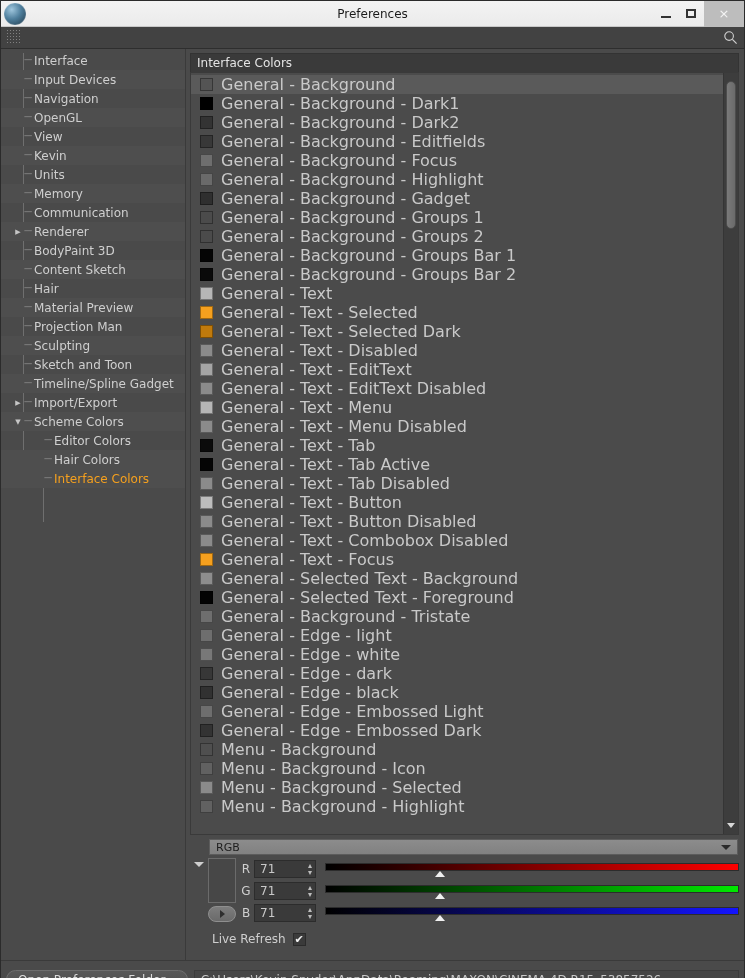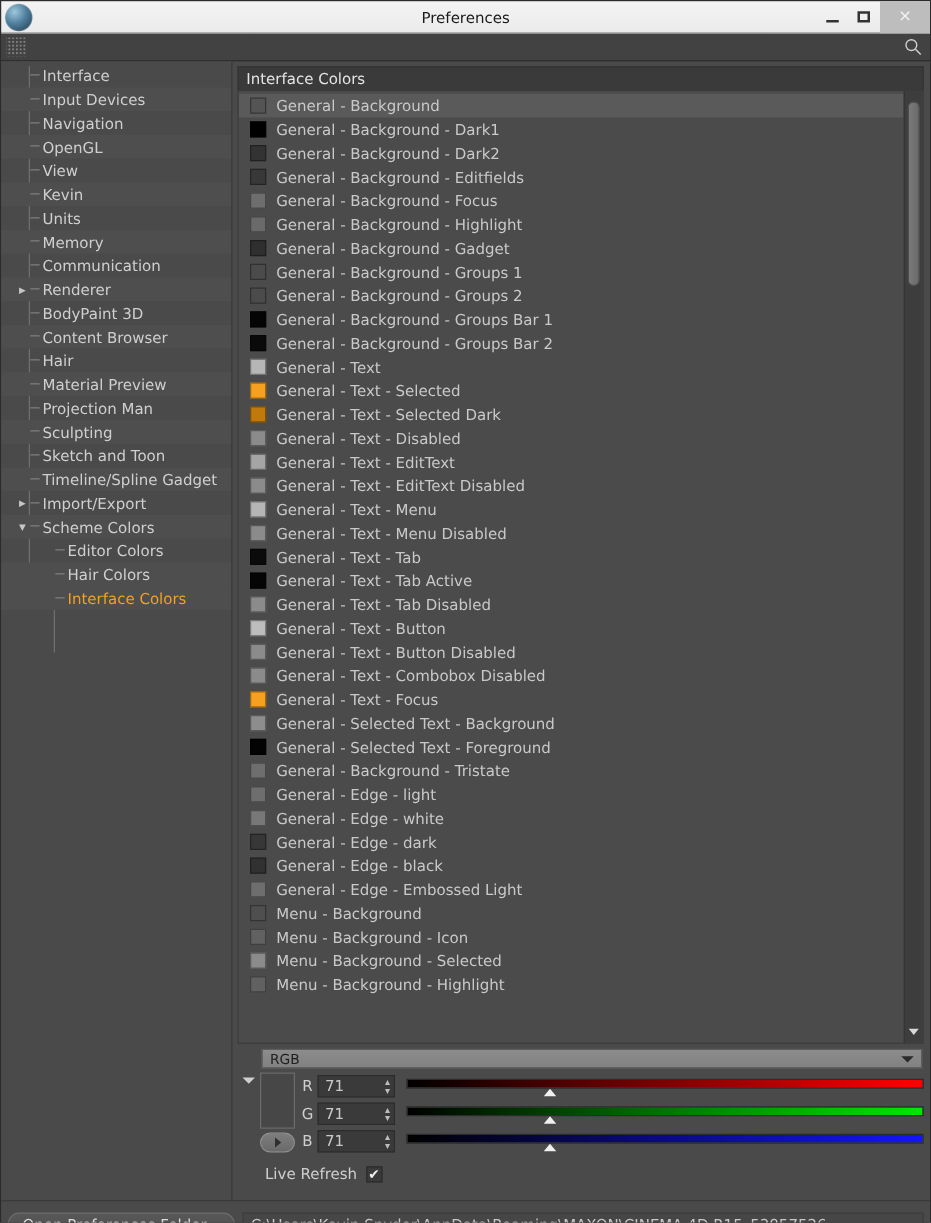--- a/index.html
+++ b/index.html
@@ -160,21 +160,21 @@
   #list {
     flex: 1;
     overflow: hidden;
     position: relative;
     padding-top: 2px;
     background: #4b4b4b;
   }
   .crow {
     height: 19px;
     display: flex; align-items: center;
-    font-size: 12px;
+    font-size: 16px;
     color: #c9c9c9;
     padding-left: 9px;
     white-space: nowrap;
   }
   .crow.sel { background: #5a5a5a; }
   .crow .sw {
     width: 13px; height: 13px;
     margin-right: 8px;
     flex: 0 0 auto;
     border: 1px solid rgba(0,0,0,.35);
@@ -445,21 +445,21 @@
           <span class="lbl">Renderer</span>
         </div>
         <div class="tnode lvl1">
           <span class="arrow"></span>
           <span class="stem">─</span>
           <span class="lbl">BodyPaint 3D</span>
         </div>
         <div class="tnode lvl1 alt">
           <span class="arrow"></span>
           <span class="stem">─</span>
-          <span class="lbl">Content Browser</span>
+          <span class="lbl">Content Sketch</span>
         </div>
         <div class="tnode lvl1">
           <span class="arrow"></span>
           <span class="stem">─</span>
           <span class="lbl">Hair</span>
         </div>
         <div class="tnode lvl1 alt">
           <span class="arrow"></span>
           <span class="stem">─</span>
           <span class="lbl">Material Preview</span>
@@ -644,20 +644,24 @@
               <span class="sw" style="background: rgb(55, 55, 55);"></span>
               <span>General - Edge - dark</span>
             </div>
             <div class="crow">
               <span class="sw" style="background: rgb(49, 49, 49);"></span>
               <span>General - Edge - black</span>
             </div>
             <div class="crow">
               <span class="sw" style="background: rgb(110, 110, 110);"></span>
               <span>General - Edge - Embossed Light</span>
+            </div>
+            <div class="crow">
+              <span class="sw" style="background: rgb(51, 51, 51);"></span>
+              <span>General - Edge - Embossed Dark</span>
             </div>
             <div class="crow">
               <span class="sw" style="background: rgb(79, 79, 79);"></span>
               <span>Menu - Background</span>
             </div>
             <div class="crow">
               <span class="sw" style="background: rgb(97, 97, 97);"></span>
               <span>Menu - Background - Icon</span>
             </div>
             <div class="crow">

